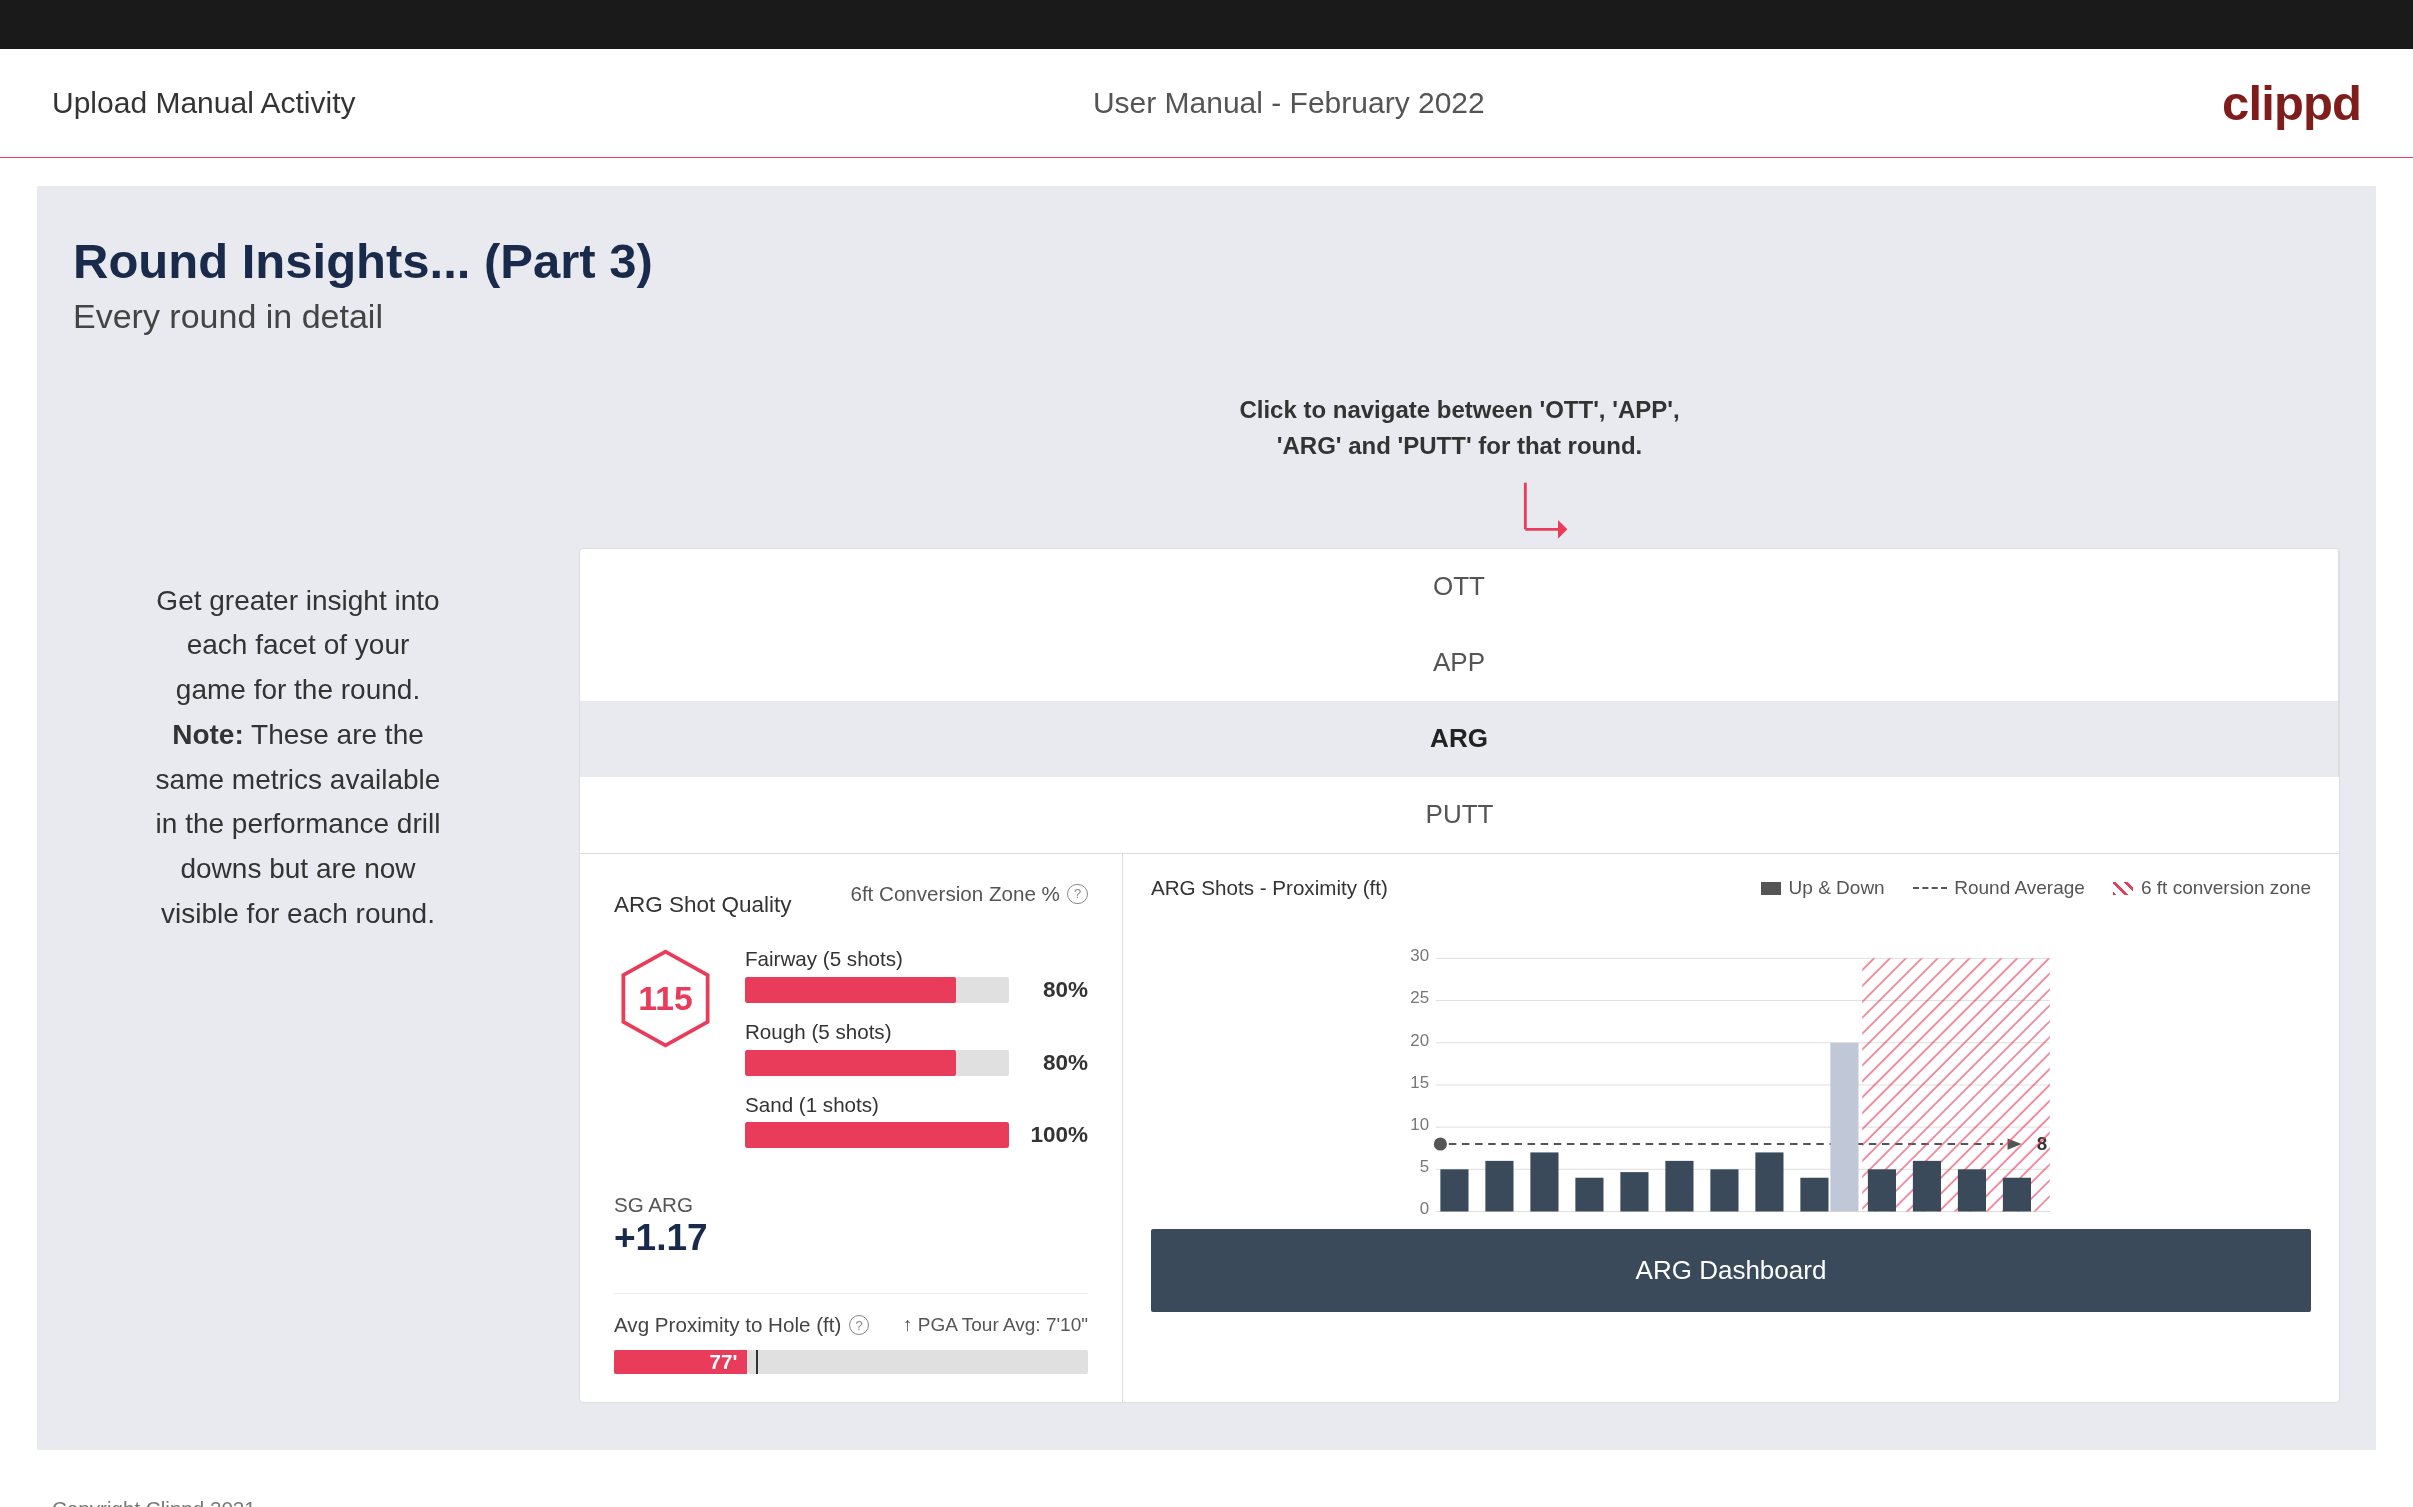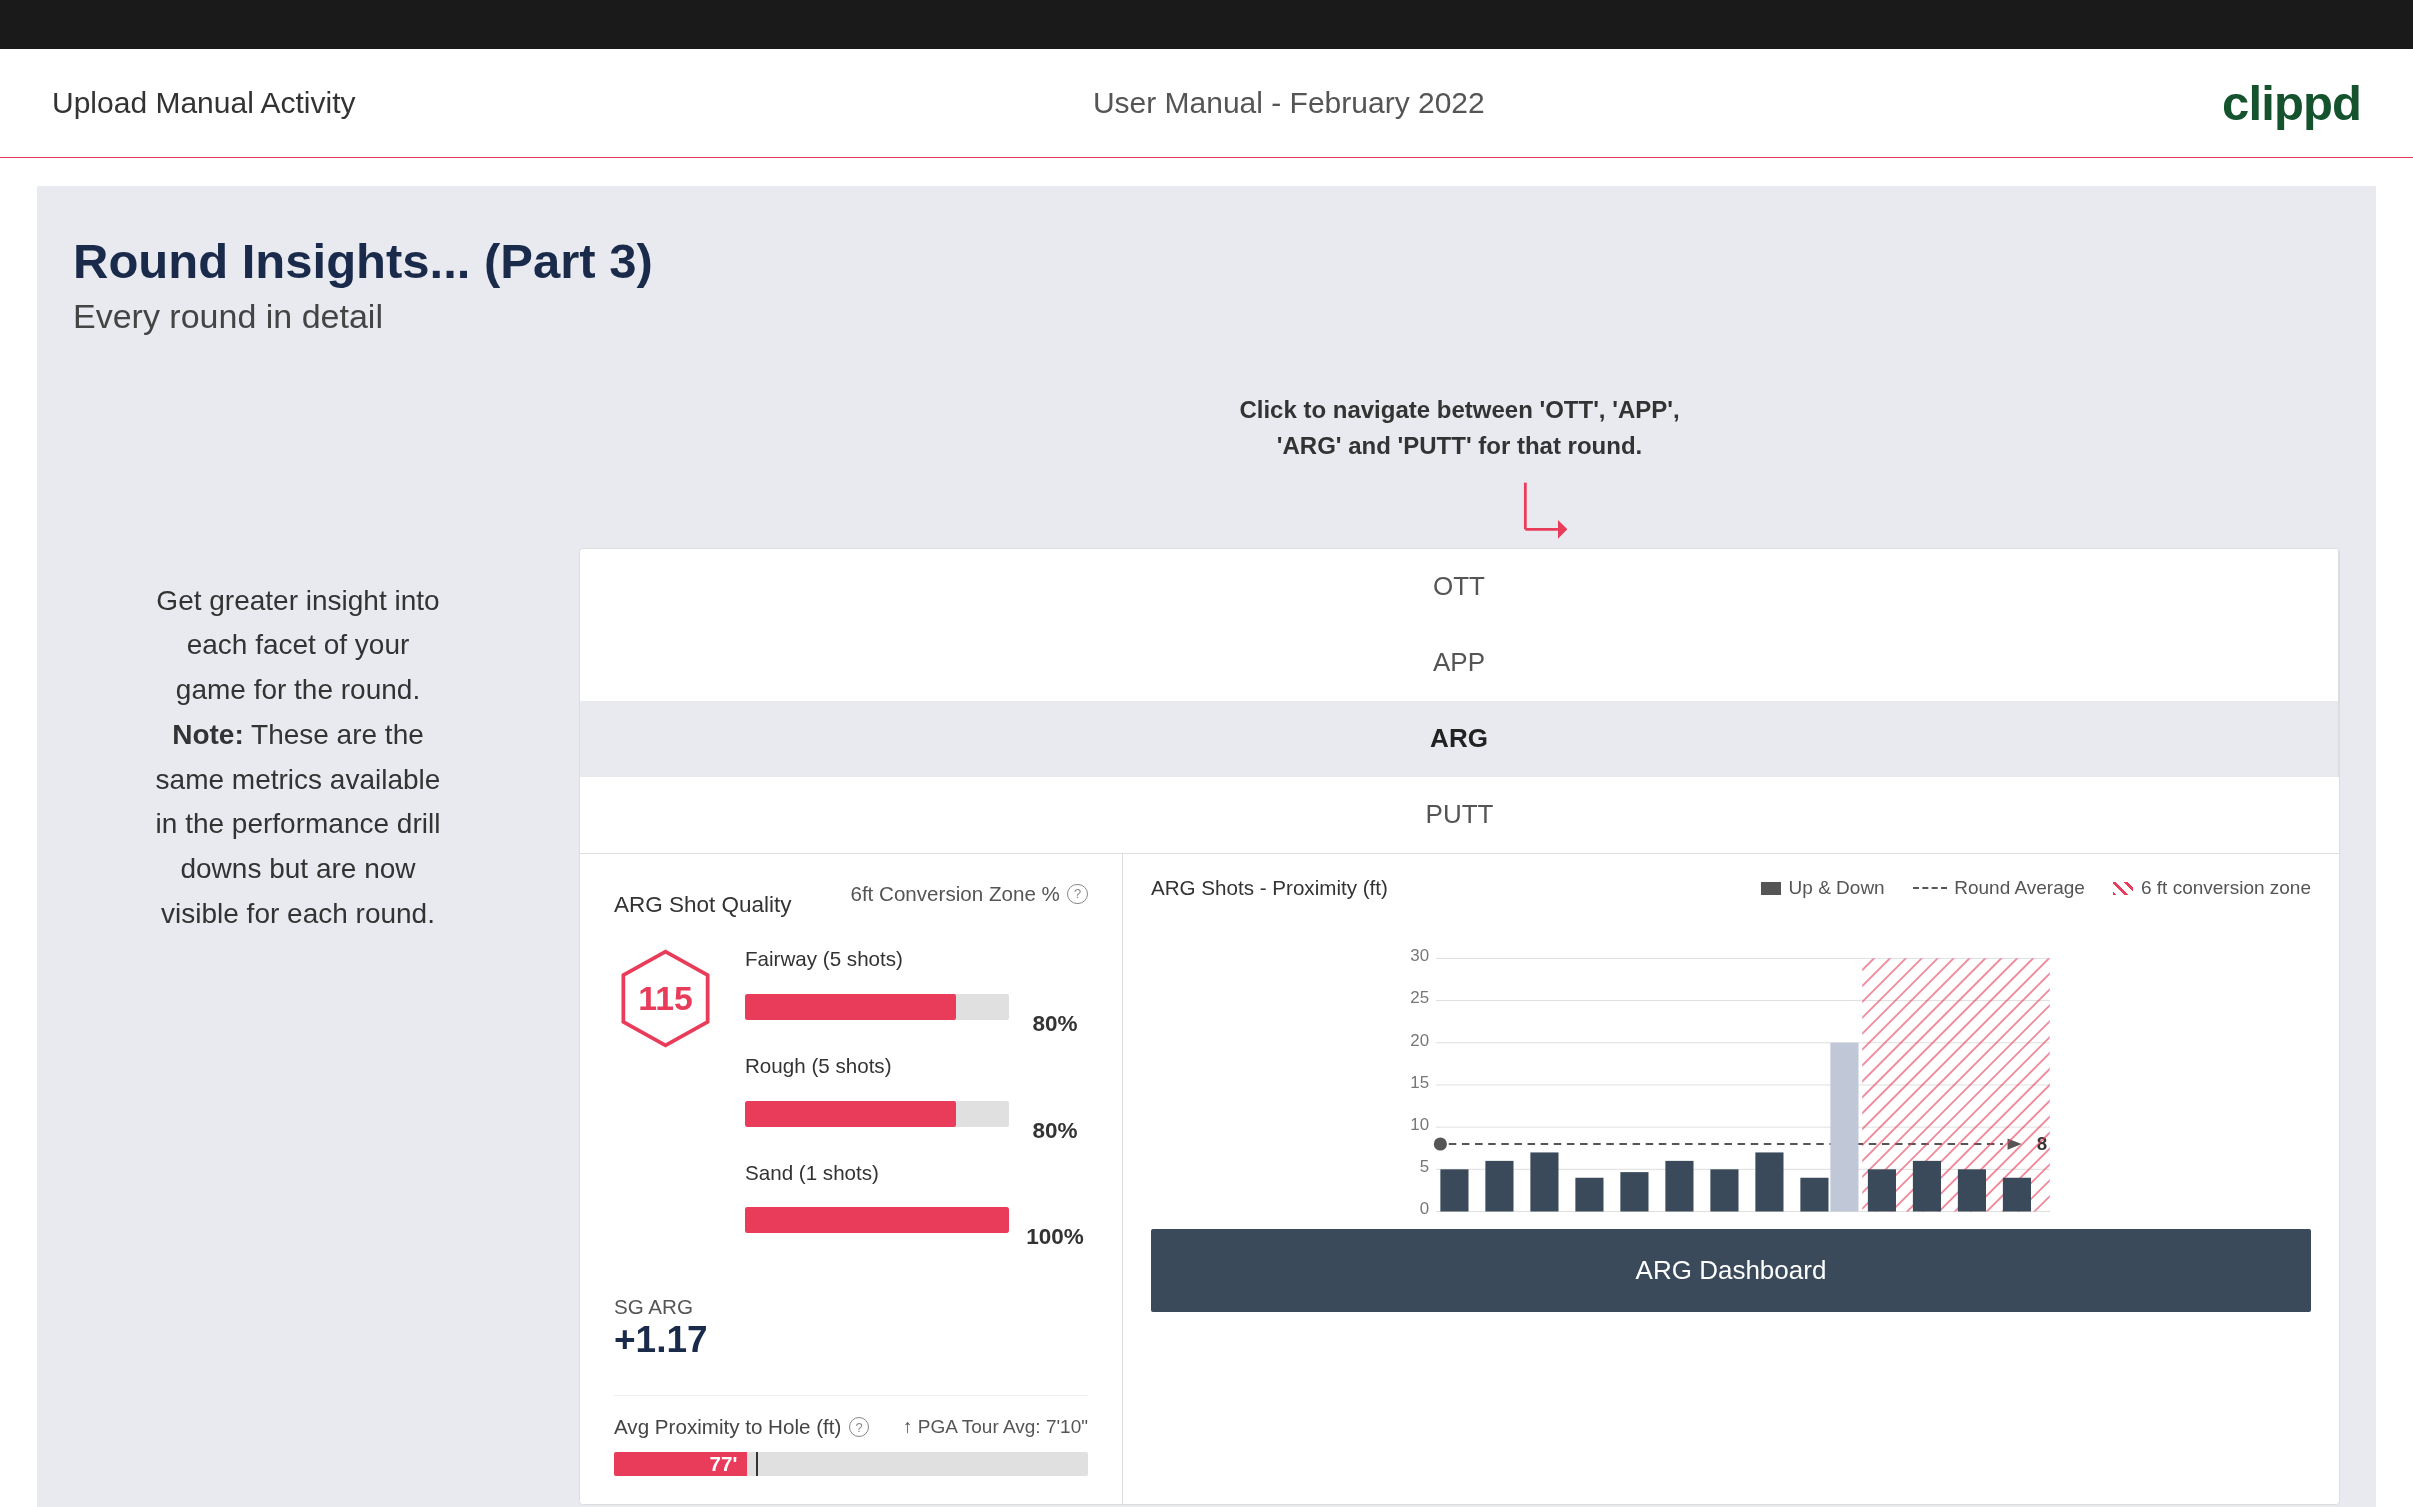--- a/index.html
+++ b/index.html
@@ -30,21 +30,21 @@
       color: #333;
       font-weight: 400;
     }
     .header-center {
       font-size: 30px;
       color: #555;
     }
     .header-logo {
       font-size: 49px;
       font-weight: 700;
-      color: #14532d;
+      color: #7f1d1d;
       letter-spacing: -0.9px;
     }
 
     
     .main-content {
       background: #e8eaf0;
       margin: 28px 37px;
       padding: 47px 36px;
       min-height: 1264px;
       border-radius: 1px;
@@ -218,22 +218,21 @@
     .bar-fill {
       height: 100%;
       background: #e83c5a;
       border-radius: 1.9px;
     }
     .bar-pct {
       font-size: 22.5px;
       font-weight: 600;
       color: #333;
       width: 66px;
-      text-align: center;
-      margin-top: 34px;
+      text-align: right;
     }
 
     
     .sg-section {
       margin-top: 22.5px;
     }
     .sg-label {
       font-size: 20.6px;
       color: #555;
     }

